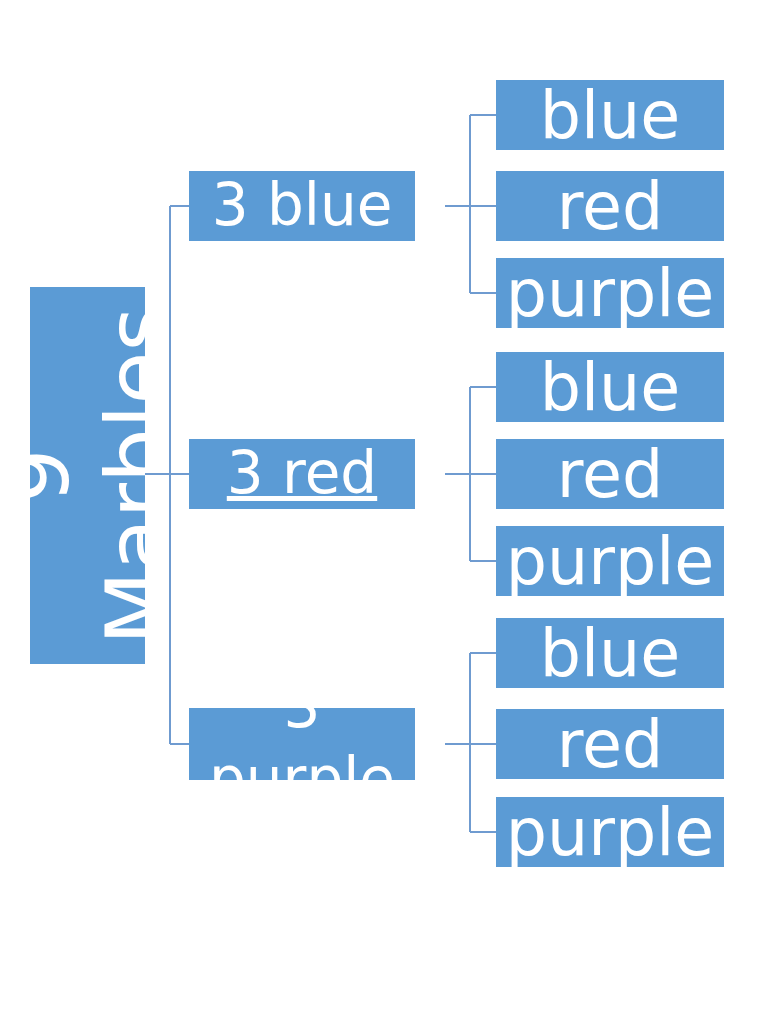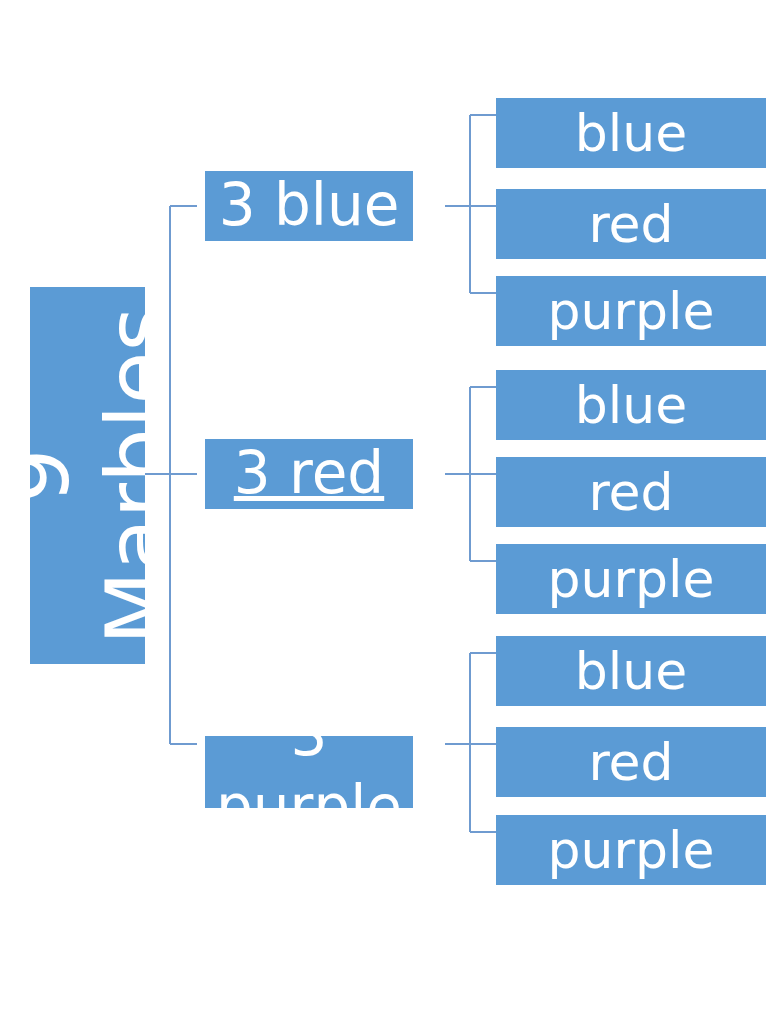--- a/index.html
+++ b/index.html
@@ -45,41 +45,40 @@
     left: 50%; top: 50%;
     width: 377px;
     transform: translate(-50%, -50%) rotate(-90deg);
     text-align: center;
     font-size: 86px;
     line-height: 1.15;
   }
 
   
   .node.branch {
-    left: 205px;
-    width: 208px;
+    left: 189px;
+    width: 226px;
     overflow: hidden;
   }
   .node.branch .wrap-label {
     width: 220px;
     text-align: center;
     font-size: 58px;
     line-height: 1.24;
   }
   .node.branch-0 { top: 171px; height: 70px; }
   .node.branch-1 { top: 439px; height: 70px; text-decoration: underline; }
-  .node.branch-2 { top: 708px; height: 72px; margin-top: 28px; }
+  .node.branch-2 { top: 708px; height: 72px; }
 
   
   .node.leaf {
     left: 496px;
-    width: 270px;
+    width: 228px;
     height: 70px;
-    font-size: 52px;
-    margin-top: 18px;
+    font-size: 65px;
   }
   .node.leaf-0-0 { top: 80px; }
   .node.leaf-0-1 { top: 171px; }
   .node.leaf-0-2 { top: 258px; }
   .node.leaf-1-0 { top: 352px; }
   .node.leaf-1-1 { top: 439px; }
   .node.leaf-1-2 { top: 526px; }
   .node.leaf-2-0 { top: 618px; }
   .node.leaf-2-1 { top: 709px; }
   .node.leaf-2-2 { top: 797px; }

